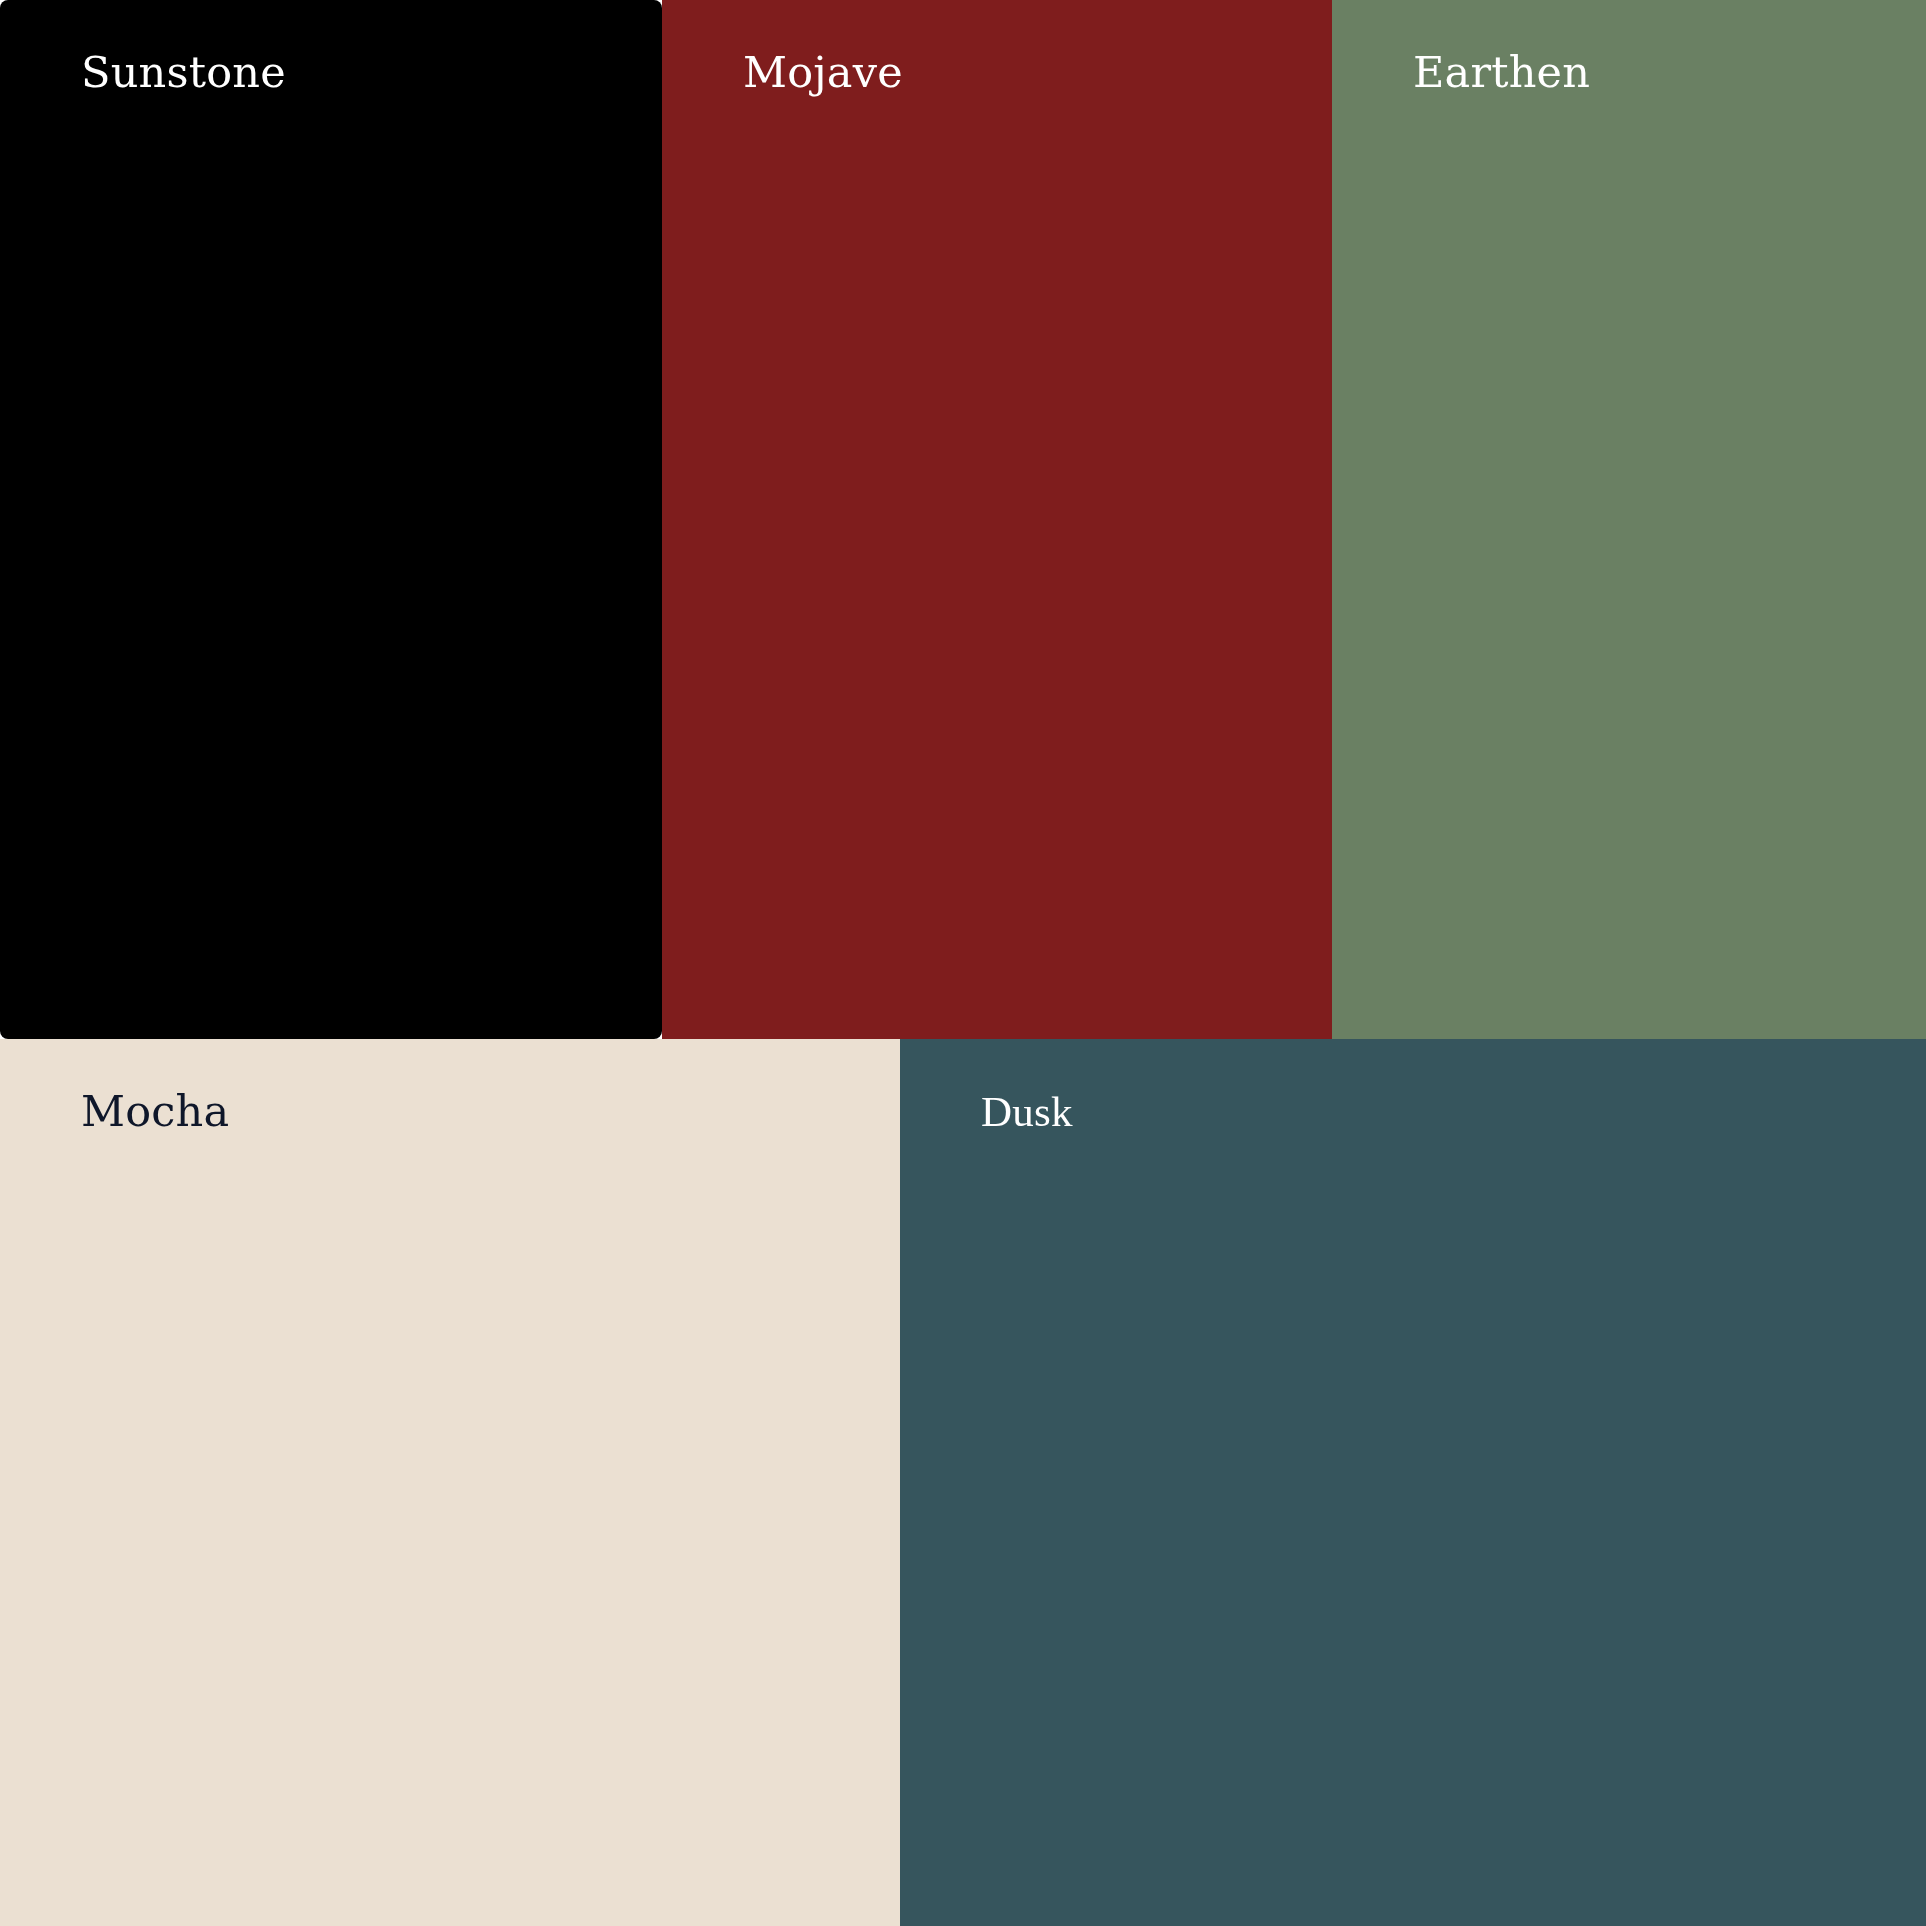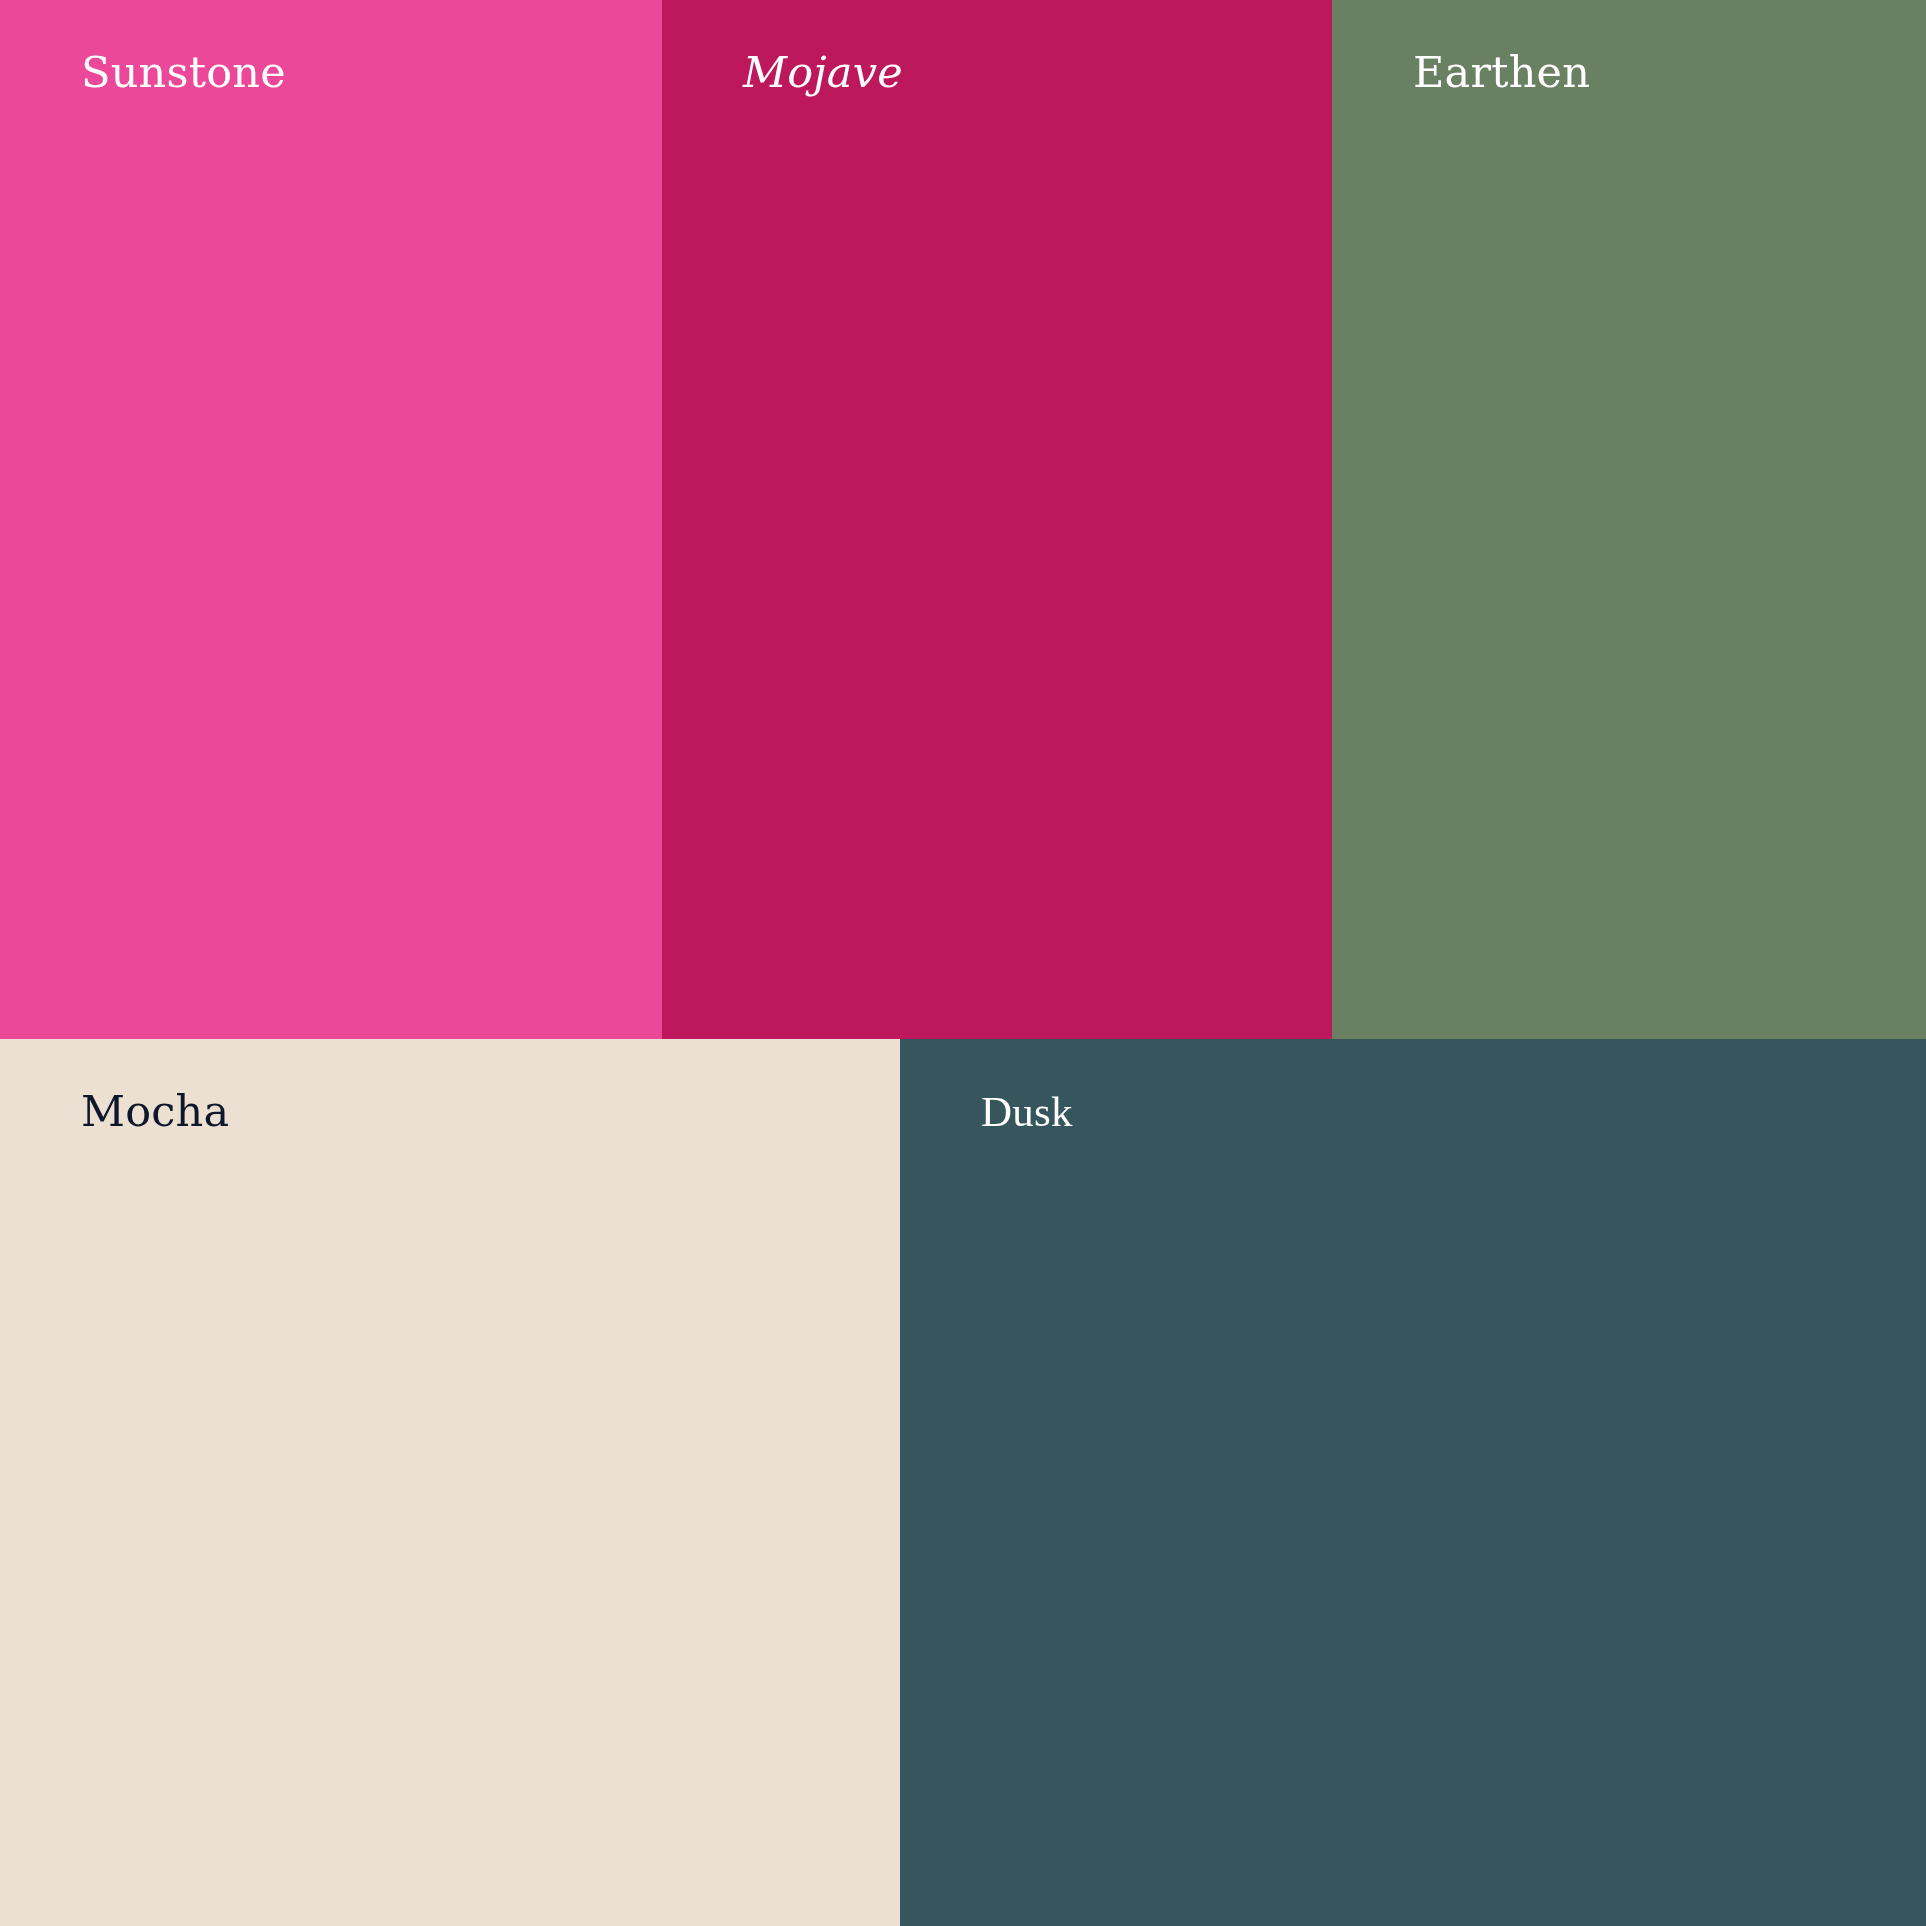--- a/index.html
+++ b/index.html
@@ -52,25 +52,25 @@
   #swatch-mocha { width: 900px; }
   #swatch-dusk  { width: 1585px; }
 </style>
 </head>
 <body>
 
 <div id="palette-canvas">
 
   <div class="swatch-row" id="row-top">
 
-    <div class="swatch" id="swatch-sunstone" style="background-color: #ec4899;">
+    <div class="swatch" id="swatch-sunstone" style="background-color: #000000; border-radius: 8px;">
       <span class="swatch-label" style="color: rgb(255, 255, 255);">Sunstone</span>
     </div>
 
-    <div class="swatch" id="swatch-mojave" style="background-color: #be185d; font-style: italic;">
+    <div class="swatch" id="swatch-mojave" style="background-color: #7f1d1d;">
       <span class="swatch-label" style="color: rgb(255, 255, 255);">Mojave</span>
     </div>
 
     <div class="swatch" id="swatch-earthen" style="background-color: rgb(106, 128, 99);">
       <span class="swatch-label" style="color: rgb(255, 255, 255);">Earthen</span>
     </div>
 
   </div>
 
   <div class="swatch-row" id="row-bottom">

